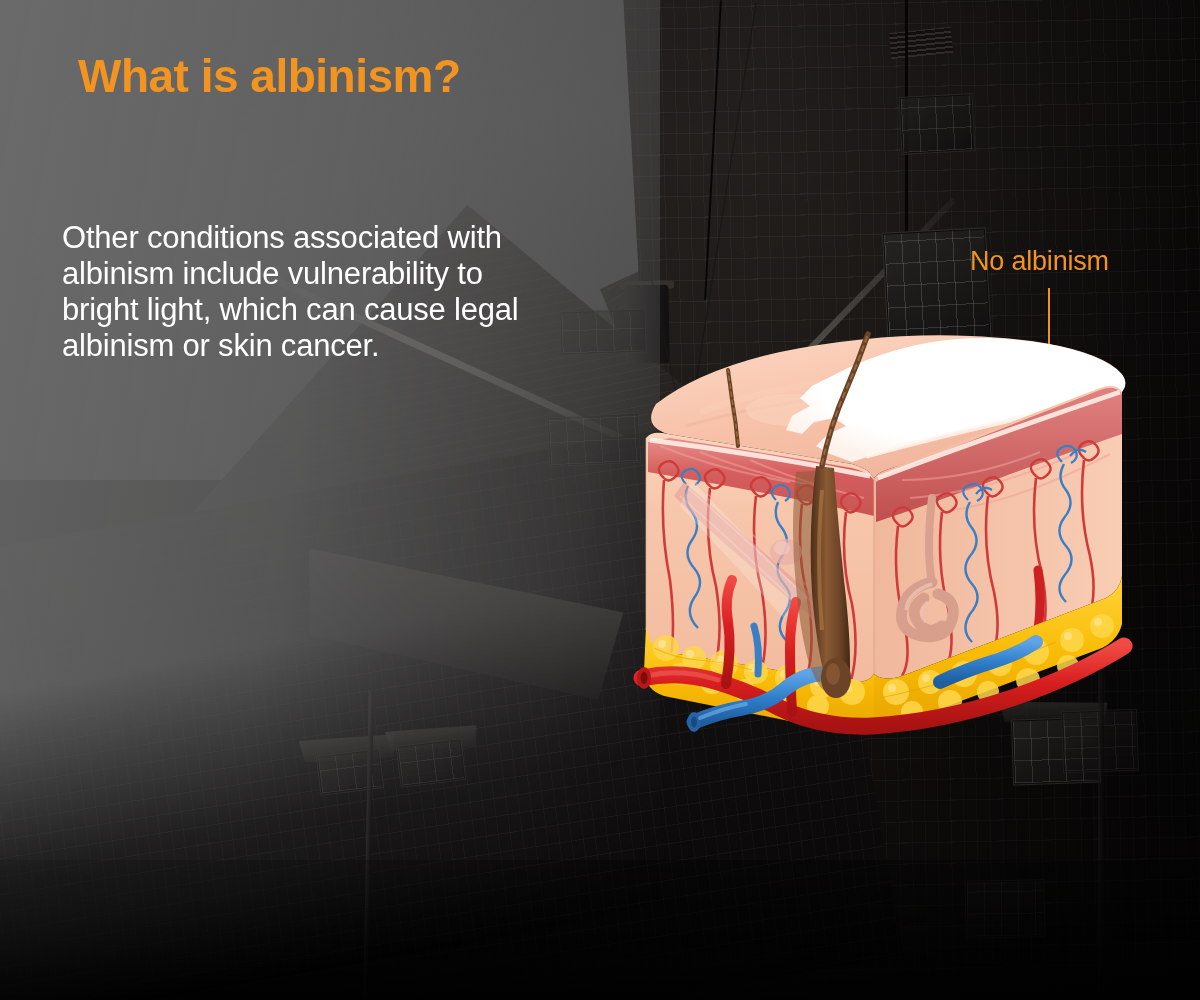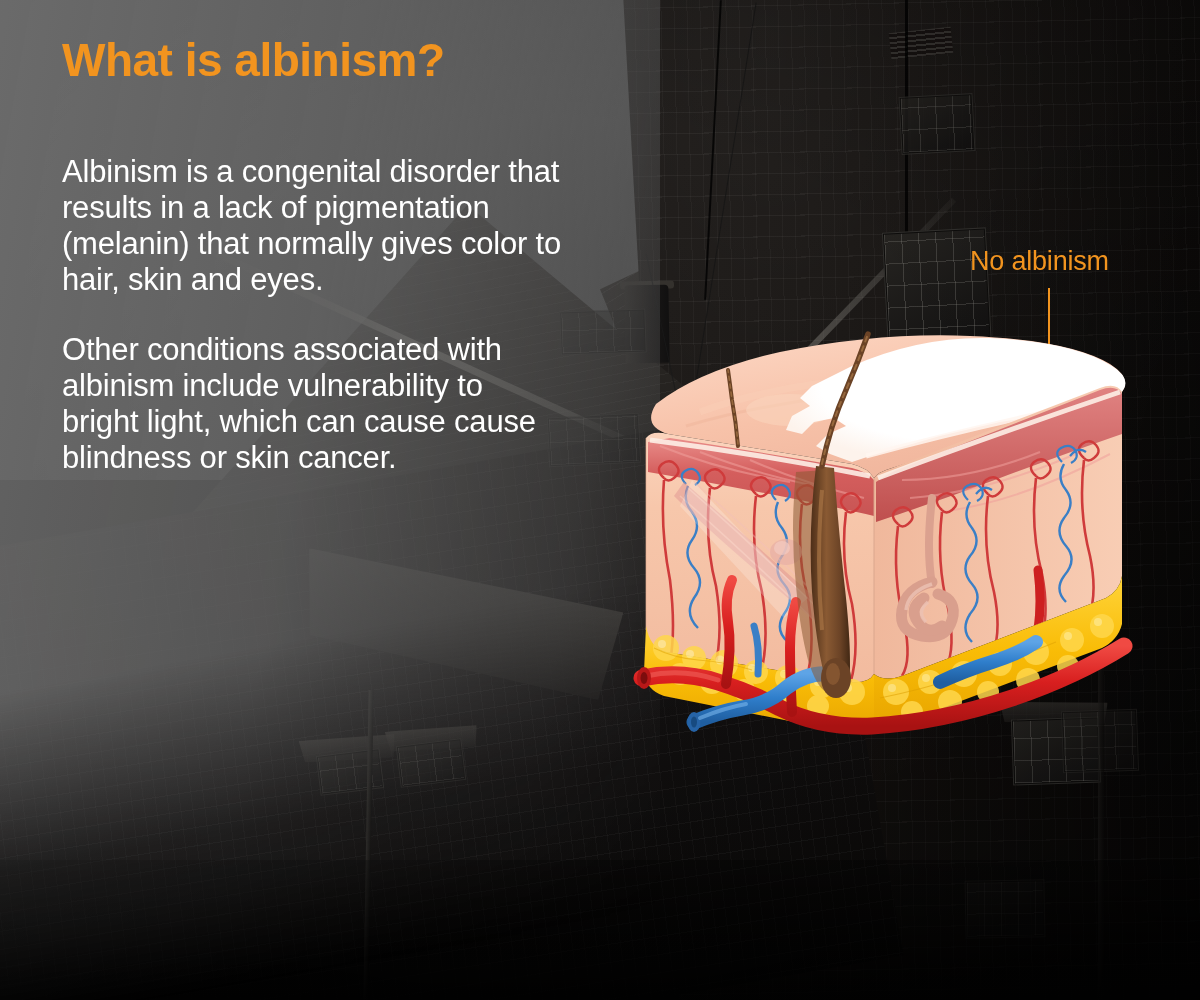--- a/index.html
+++ b/index.html
@@ -153,21 +153,21 @@
   .scrim{
     position:absolute;left:0;top:0;width:660px;height:1000px;
     background:linear-gradient(100deg,rgba(108,108,108,.93) 0%,rgba(96,96,96,.86) 45%,rgba(80,80,80,.55) 80%,rgba(60,60,60,.06) 100%);
     -webkit-mask-image:linear-gradient(170deg,#000 0%,#000 62%,rgba(0,0,0,.25) 78%,rgba(0,0,0,0) 92%);
             mask-image:linear-gradient(170deg,#000 0%,#000 62%,rgba(0,0,0,.25) 78%,rgba(0,0,0,0) 92%);
   }
 
   
   .text-col{position:absolute;left:62px;top:36px;width:500px;}
   .headline{
-    font-size:46px;font-weight:bold;letter-spacing:-.5px;line-height:1.05;margin:0;
+    font-size:46px;font-weight:bold;letter-spacing:-.5px;line-height:1.05;margin:16px;
   }
   .body-para{
     font-size:31px;line-height:1.16;margin:0;color:#ffffff;
     letter-spacing:-.2px;
   }
   .para-gap{height:34px;}
 
   
   .callout-label{
     position:absolute;left:970px;top:246px;font-size:27px;letter-spacing:-.2px;
@@ -222,23 +222,22 @@
 
     <div class="ground"></div>
     <div class="vignette"></div>
   </div>
 
   <div class="scrim"></div>
 
   <div class="text-col">
     <h1 class="headline" style="color: rgb(242, 148, 31);">What is albinism?</h1>
     <div style="height:70px"></div>
-    <p class="body-para" style="color: rgb(255, 255, 255);">Albinism is a congenital disorder that results in a lack of pigmentation (melanin) that normally gives color to hair, skin and eyes.</p>
     <div class="para-gap"></div>
-    <p class="body-para" style="color: rgb(255, 255, 255);">Other conditions associated with albinism include vulnerability to bright light, which can cause cause blindness or skin cancer.</p>
+    <p class="body-para" style="color: rgb(255, 255, 255);">Other conditions associated with albinism include vulnerability to bright light, which can cause legal albinism or skin cancer.</p>
   </div>
 
   <div class="callout-label" style="color: rgb(242, 148, 31);">No albinism</div>
   <div class="callout-line" style="background: rgb(242, 148, 31);"></div>
 
   <div class="skin">
     <svg viewBox="0 0 520 430" xmlns="http://www.w3.org/2000/svg">
       <defs>
         <linearGradient id="gTop" x1="0" y1="0" x2="0.6" y2="1">
           <stop offset="0%" stop-color="#fdd9c6"></stop>

